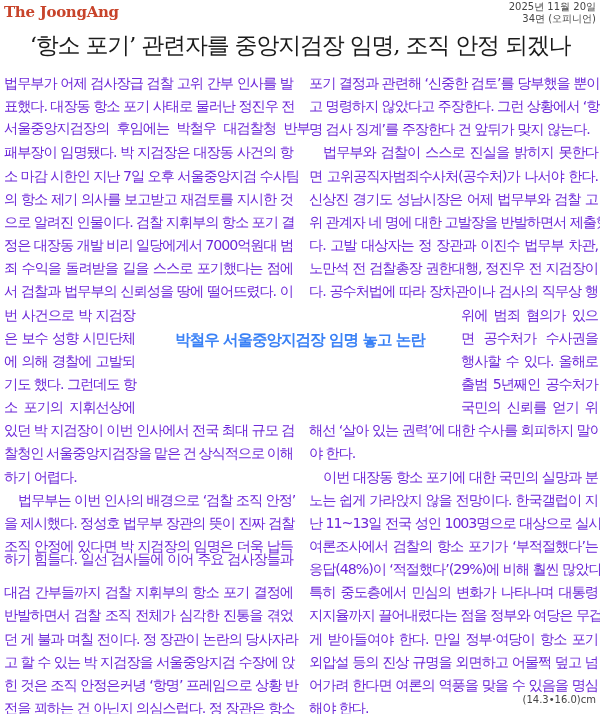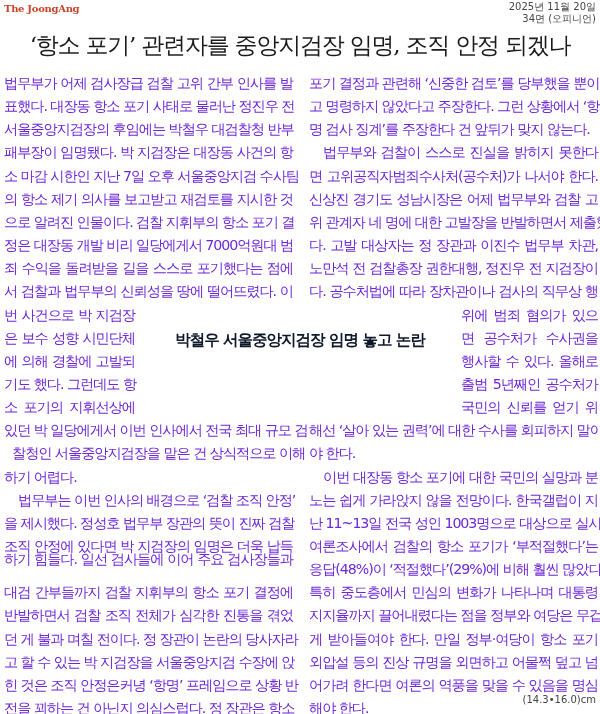--- a/index.html
+++ b/index.html
@@ -1,65 +1,65 @@
 <!DOCTYPE html>
 <html><head>
 <meta charset="utf-8">
 <style>
   html, body { margin: 0; padding: 0; background: #ffffff; }
   body { width: 600px; height: 714px; position: relative; overflow: hidden;
          font-family: "DejaVu Sans", sans-serif; color: #222; }
   .logo { position: absolute; left: 4px; top: 3px; font-family: "DejaVu Serif", serif;
-          font-weight: bold; font-size: 10px; letter-spacing: -0.3px; }
+          font-weight: bold; font-size: 15px; letter-spacing: -0.3px; }
   .meta { position: absolute; right: 4px; top: 1px; text-align: right; font-size: 10px;
           line-height: 12px; color: #444; }
   .headline { position: absolute; left: 0; width: 600px; top: 30px; text-align: center;
               font-family: "DejaVu Serif", serif; font-size: 23px; font-weight: normal;
               color: #1a1a1a; letter-spacing: -1.2px; white-space: nowrap; }
   .col { position: absolute; top: 72px; }
   .col-left { left: 4px; width: 289px; }
   .col-right { left: 309px; width: 289px; }
   .ln { position: absolute; height: 23px; line-height: 23px; font-size: 14.2px;
         white-space: nowrap; letter-spacing: -1.05px; color: #6d28d9; }
   .justify { text-align: justify; text-align-last: justify; }
   .pull { position: absolute; left: 150px; top: 326px; width: 300px; text-align: center;
           font-family: "DejaVu Serif", serif; font-weight: bold; font-size: 15.5px;
-          line-height: 27px; color: #0f172a; letter-spacing: -1px; }
+          line-height: 27px; color: #3b82f6; letter-spacing: -1px; }
   .pull div { white-space: nowrap; }
   .size { position: absolute; right: 4px; top: 694px; font-size: 10px; color: #444; }
 </style>
 </head>
 <body>
 
 <div class="logo" style="color:#c8442b">The JoongAng</div>
 <div class="meta">
   <div>2025년 11월 20일</div>
   <div>34면 (오피니언)</div>
 </div>
 
 <h1 class="headline" style="margin:0">‘항소 포기’ 관련자를 중앙지검장 임명, 조직 안정 되겠나</h1>
 
 <div class="col col-left" id="colL">
     <div class="ln justify" style="top: 0px; left: 0px; width: 289px;">법무부가 어제 검사장급 검찰 고위 간부 인사를 발</div>
     <div class="ln justify" style="top: 23.15px; left: 0px; width: 289px;">표했다. 대장동 항소 포기 사태로 물러난 정진우 전</div>
-    <div class="ln justify" style="top: 46.3px; left: 0px; width: 289px;">서울중앙지검장의 후임에는 박철우 대검찰청 반부</div>
+    <div class="ln justify" style="top: 46.3px; left: 0px; width: 289px; font-family: Liberation Mono, monospace;">서울중앙지검장의 후임에는 박철우 대검찰청 반부</div>
     <div class="ln justify" style="top: 69.45px; left: 0px; width: 289px;">패부장이 임명됐다. 박 지검장은 대장동 사건의 항</div>
     <div class="ln justify" style="top: 92.6px; left: 0px; width: 289px;">소 마감 시한인 지난 7일 오후 서울중앙지검 수사팀</div>
     <div class="ln justify" style="top: 115.75px; left: 0px; width: 289px;">의 항소 제기 의사를 보고받고 재검토를 지시한 것</div>
     <div class="ln justify" style="top: 138.9px; left: 0px; width: 289px;">으로 알려진 인물이다. 검찰 지휘부의 항소 포기 결</div>
     <div class="ln justify" style="top: 162.05px; left: 0px; width: 289px;">정은 대장동 개발 비리 일당에게서 7000억원대 범</div>
     <div class="ln justify" style="top: 185.2px; left: 0px; width: 289px;">죄 수익을 돌려받을 길을 스스로 포기했다는 점에</div>
     <div class="ln justify" style="top: 208.35px; left: 0px; width: 289px;">서 검찰과 법무부의 신뢰성을 땅에 떨어뜨렸다. 이</div>
     <div class="ln justify" style="top: 231.5px; left: 0px; width: 131px;">번 사건으로 박 지검장</div>
     <div class="ln justify" style="top: 254.65px; left: 0px; width: 131px;">은 보수 성향 시민단체</div>
     <div class="ln justify" style="top: 277.8px; left: 0px; width: 131px;">에 의해 경찰에 고발되</div>
     <div class="ln justify" style="top: 300.95px; left: 0px; width: 131px;">기도 했다. 그런데도 항</div>
     <div class="ln justify" style="top: 324.1px; left: 0px; width: 131px;">소 포기의 지휘선상에</div>
-    <div class="ln justify" style="top: 347.25px; left: 0px; width: 289px;">있던 박 일당에게서 이번 인사에서 전국 최대 규모 검</div>
-    <div class="ln justify" style="top: 370.4px; left: 8px; width: 289px;">찰청인 서울중앙지검장을 맡은 건 상식적으로 이해</div>
+    <div class="ln justify" style="top: 347.25px; left: 0px; width: 289px;">있던 박 지검장이 이번 인사에서 전국 최대 규모 검</div>
+    <div class="ln justify" style="top: 370.4px; left: 0px; width: 289px; font-family: Liberation Serif, serif;">찰청인 서울중앙지검장을 맡은 건 상식적으로 이해</div>
     <div class="ln" style="top: 393.55px; left: 0px; width: 289px;">하기 어렵다.</div>
     <div class="ln justify" style="top: 416.7px; left: 0px; width: 289px; text-indent: 14px;">법무부는 이번 인사의 배경으로 ‘검찰 조직 안정’</div>
     <div class="ln justify" style="top: 439.85px; left: 0px; width: 289px;">을 제시했다. 정성호 법무부 장관의 뜻이 진짜 검찰</div>
     <div class="ln justify" style="top: 463px; left: 0px; width: 289px;">조직 안정에 있다면 박 지검장의 임명은 더욱 납득</div>
     <div class="ln justify" style="top: 476px; left: 0px; width: 289px;">하기 힘들다. 일선 검사들에 이어 주요 검사장들과</div>
     <div class="ln justify" style="top: 509.3px; left: 0px; width: 289px;">대검 간부들까지 검찰 지휘부의 항소 포기 결정에</div>
     <div class="ln justify" style="top: 532.45px; left: 0px; width: 289px;">반발하면서 검찰 조직 전체가 심각한 진통을 겪었</div>
     <div class="ln justify" style="top: 555.6px; left: 0px; width: 289px;">던 게 불과 며칠 전이다. 정 장관이 논란의 당사자라</div>
     <div class="ln justify" style="top: 578.75px; left: 0px; width: 289px;">고 할 수 있는 박 지검장을 서울중앙지검 수장에 앉</div>
     <div class="ln justify" style="top: 601.9px; left: 0px; width: 289px;">힌 것은 조직 안정은커녕 ‘항명’ 프레임으로 상황 반</div>

